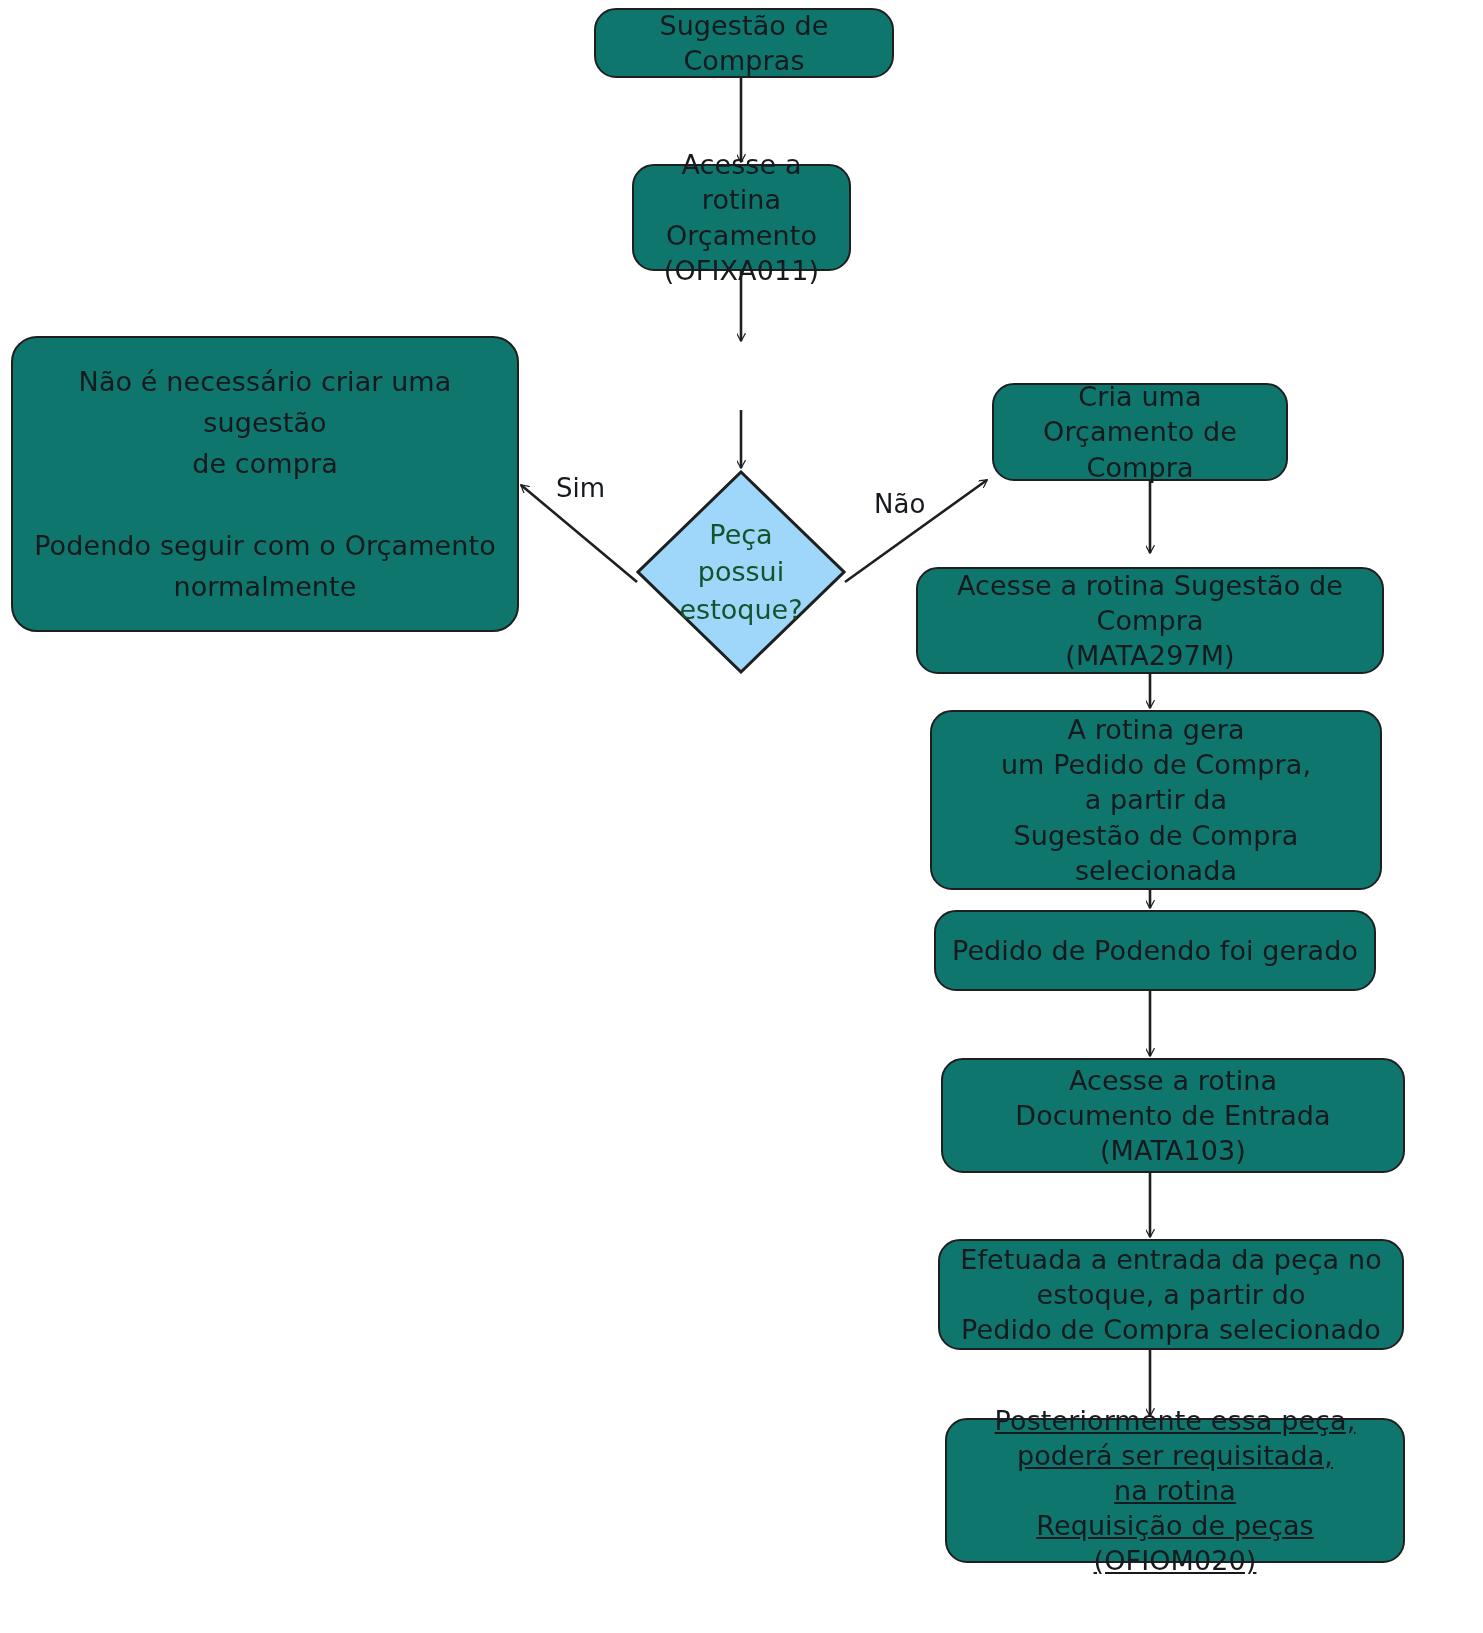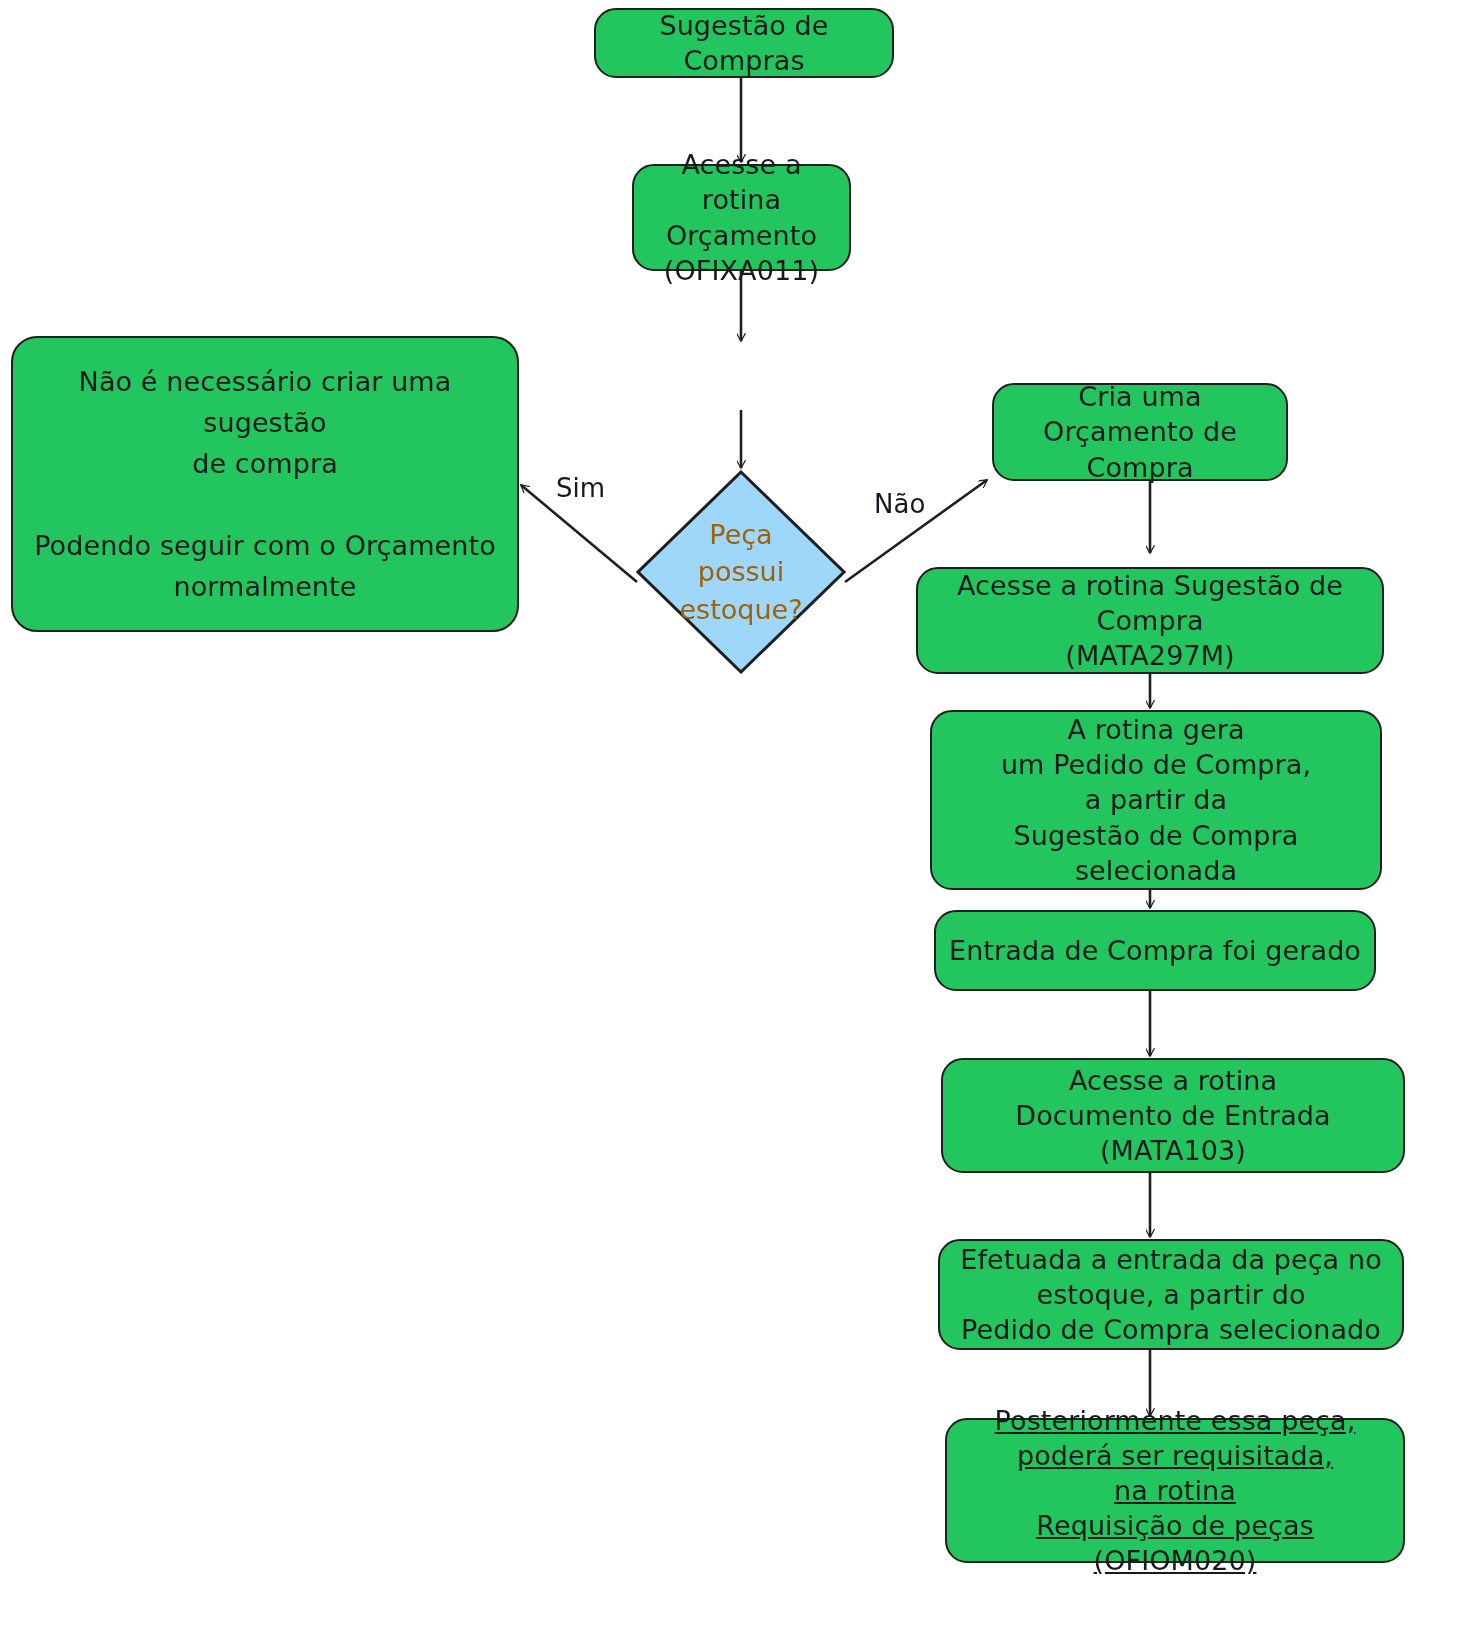--- a/index.html
+++ b/index.html
@@ -21,21 +21,21 @@
     position: absolute;
     left: 0;
     top: 0;
     width: 1483px;
     height: 1633px;
     pointer-events: none;
   }
   .node {
     position: absolute;
     box-sizing: border-box;
-    background: #22c55e;
+    background: #0f766e;
     border: 2.5px solid #1f1f1f;
     border-radius: 22px;
     display: flex;
     align-items: center;
     justify-content: center;
     text-align: center;
     color: #16191d;
     font-size: 27px;
     line-height: 1.30;
     white-space: pre-line;
@@ -51,21 +51,21 @@
   .diamond-shape {
     position: absolute;
     left: 0; top: 0;
     width: 100%;
     height: 100%;
   }
   .diamond-label {
     position: relative;
     z-index: 2;
     text-align: center;
-    color: #a16207;
+    color: #14532d;
     font-size: 27px;
     line-height: 1.38;
     white-space: pre-line;
   }
   .edge-label {
     position: absolute;
     color: #16191d;
     font-size: 26px;
     white-space: nowrap;
   }
@@ -133,21 +133,21 @@
 Orçamento de Compra</div>
 
   <div class="node" style="left:916px; top:555px; width:468px; height:107px;margin-top:12px;">Acesse a rotina Sugestão de Compra
 (MATA297M)</div>
 
   <div class="node" style="left:930px; top:710px; width:452px; height:180px;">A rotina gera
 um Pedido de Compra,
 a partir da
 Sugestão de Compra selecionada</div>
 
-  <div class="node" style="left:934px; top:910px; width:442px; height:81px;">Entrada de Compra foi gerado</div>
+  <div class="node" style="left:934px; top:910px; width:442px; height:81px;">Pedido de Podendo foi gerado</div>
 
   <div class="node" style="left:941px; top:1058px; width:464px; height:115px;">Acesse a rotina
 Documento de Entrada
 (MATA103)</div>
 
   <div class="node" style="left:938px; top:1239px; width:466px; height:111px;">Efetuada a entrada da peça no
 estoque, a partir do
 Pedido de Compra selecionado</div>
 
   <div class="node" style="left:945px; top:1418px; width:460px; height:145px;text-decoration:underline;">Posteriormente essa peça,

